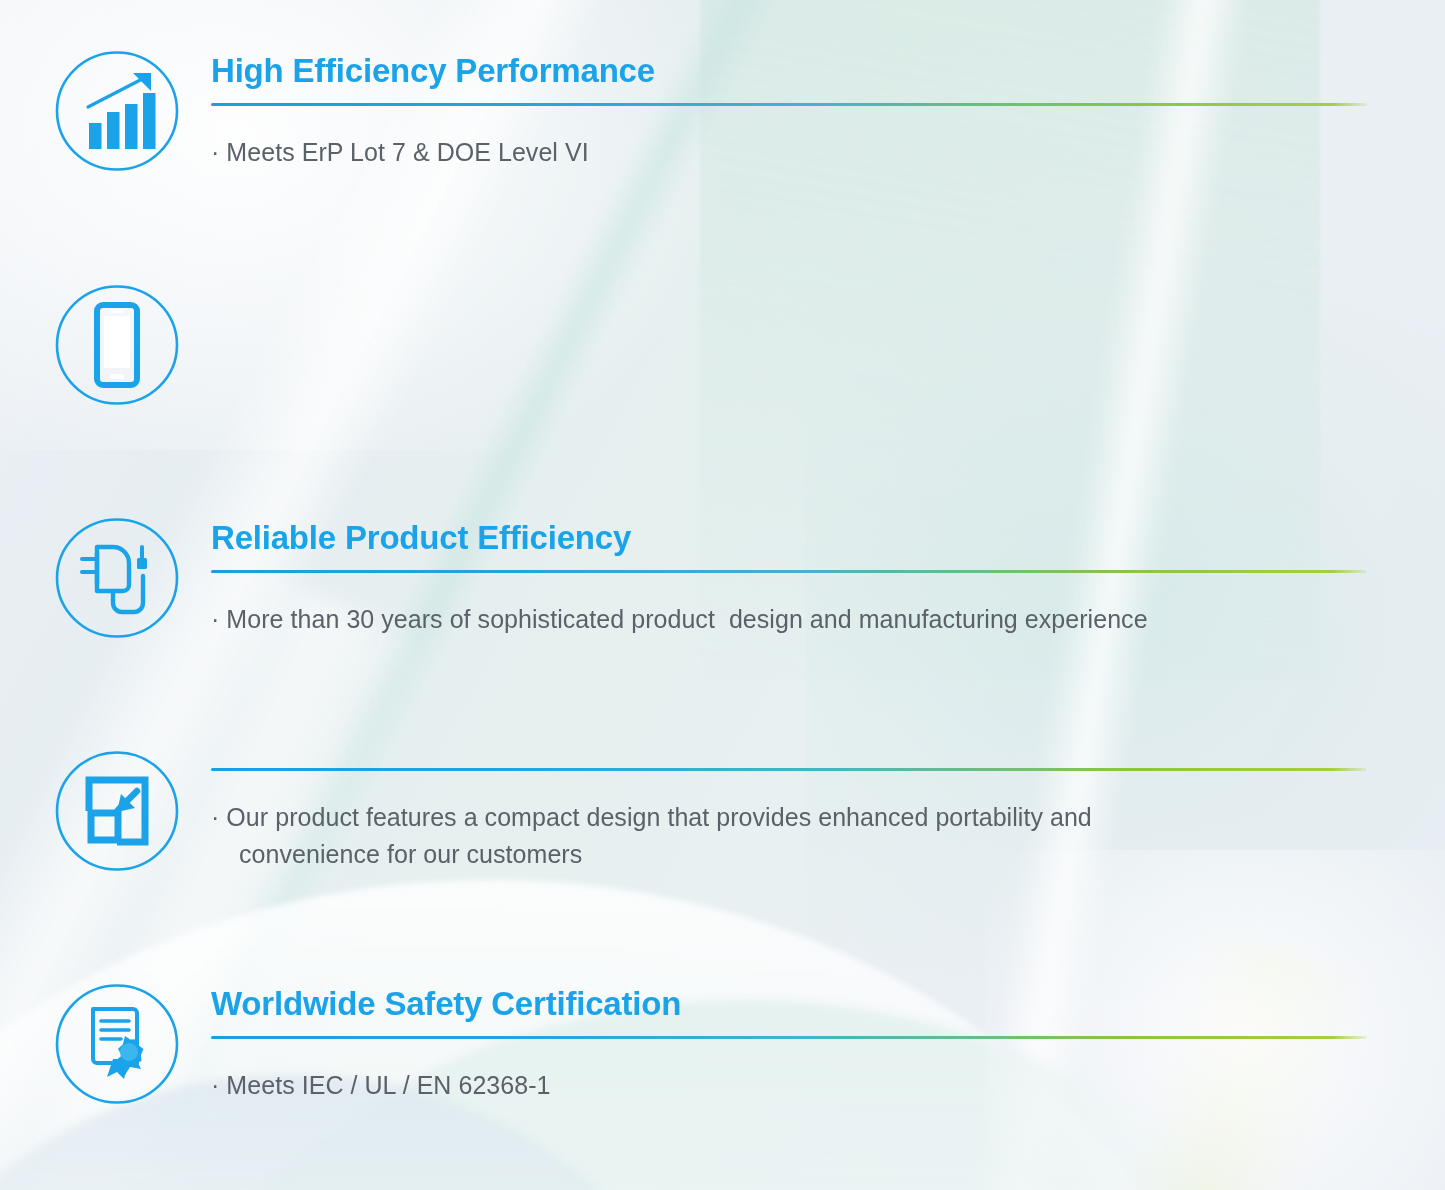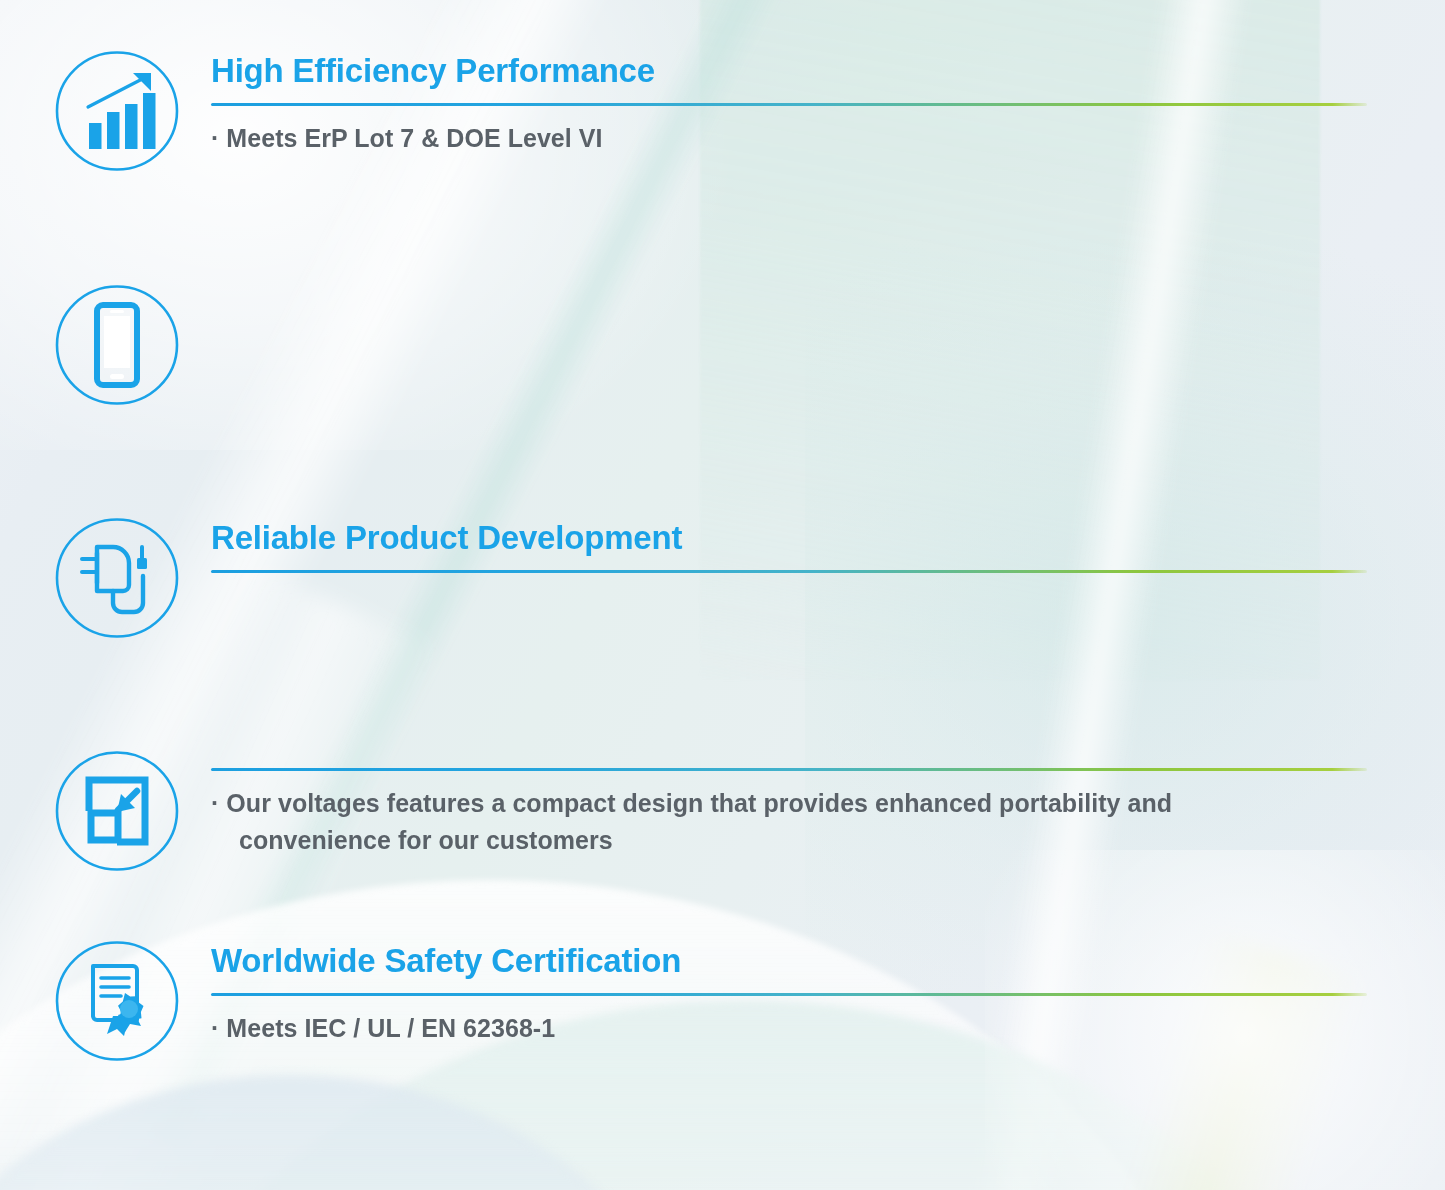--- a/index.html
+++ b/index.html
@@ -232,22 +232,21 @@
     background: linear-gradient(90deg,
                 #1c9fe0 0%,
                 #23a4df 26%,
                 #45b3c9 52%,
                 #8cc63f 80%,
                 #a6cf3f 97%,
                 rgba(166,207,63,0.15) 100%);
   }
 
   .bullets {
-    margin-top: 14px;
-    font-weight: bold;
+    margin-top: 28px;
   }
 
   .bullet-line {
     font-size: 25px;
     color: #5a6168;
     line-height: 1.46;
     letter-spacing: 0.05px;
     white-space: pre-wrap;
     text-indent: -14px;
     padding-left: 14px;
@@ -314,47 +313,48 @@
         <ellipse cx="62" cy="61" rx="60" ry="58.5" fill="none" stroke="#1AA3E8" stroke-width="2.6"></ellipse>
         <path d="M42 30 h16 a16 16 0 0 1 16 16 v22 a6 6 0 0 1 -6 6 h-26 z" fill="none" stroke="#1AA3E8" stroke-width="4.4" stroke-linejoin="round"></path>
         <path d="M42 36 v30" stroke="#1AA3E8" stroke-width="4.4" stroke-linecap="round"></path>
         <path d="M27 42 h14 M27 55 h14" stroke="#1AA3E8" stroke-width="4" stroke-linecap="round"></path>
         <path d="M58 74 v12 a9 9 0 0 0 9 9 h12 a9 9 0 0 0 9 -9 v-27" fill="none" stroke="#1AA3E8" stroke-width="4.4" stroke-linecap="round" stroke-linejoin="round"></path>
         <rect x="82" y="41" width="10" height="11" rx="1.5" fill="#1AA3E8"></rect>
         <path d="M87 30 v11" stroke="#1AA3E8" stroke-width="4" stroke-linecap="round"></path>
       </svg>
     </div>
     <div class="feature-body">
-      <div class="feature-title">Reliable Product Development</div>
+      <div class="feature-title">Reliable Product Efficiency</div>
       <div class="feature-rule"></div>
       <div class="bullets">
+        <div class="bullet-line">· More than 30 years of sophisticated product  design and manufacturing experience</div>
       </div>
     </div>
   </div>
 
   <div class="feature-row" style="top:750px;">
     <div class="icon-badge">
       <svg width="124" height="122" viewBox="0 0 124 122" aria-hidden="true">
         <ellipse cx="62" cy="61" rx="60" ry="58.5" fill="none" stroke="#1AA3E8" stroke-width="2.6"></ellipse>
         <path d="M34 61 V30 H90 V92 H62" fill="none" stroke="#1AA3E8" stroke-width="7" stroke-linejoin="miter"></path>
         <rect x="36" y="63" width="27" height="27" fill="none" stroke="#1AA3E8" stroke-width="7"></rect>
         <path d="M82 41 L63 60" stroke="#1AA3E8" stroke-width="6.5" stroke-linecap="round"></path>
         <path d="M62 62 L66 44 L80 58 Z" fill="#1AA3E8"></path>
       </svg>
     </div>
     <div class="feature-body">
       <div class="feature-rule"></div>
       <div class="bullets">
-        <div class="bullet-line">· Our voltages features a compact design that provides enhanced portability and
+        <div class="bullet-line">· Our product features a compact design that provides enhanced portability and
   convenience for our customers</div>
       </div>
     </div>
   </div>
 
-  <div class="feature-row" style="top:940px;">
+  <div class="feature-row" style="top:983px;">
     <div class="icon-badge">
       <svg width="124" height="122" viewBox="0 0 124 122" aria-hidden="true">
         <ellipse cx="62" cy="61" rx="60" ry="58.5" fill="none" stroke="#1AA3E8" stroke-width="2.6"></ellipse>
         <path d="M38 26 h40 a4 4 0 0 1 4 4 v50 h-40 a4 4 0 0 1 -4 -4 z" fill="none" stroke="#1AA3E8" stroke-width="4" stroke-linejoin="round"></path>
         <path d="M46 38 h28 M46 47 h28 M46 56 h20" stroke="#1AA3E8" stroke-width="3.6" stroke-linecap="round"></path>
         <path d="M58 76 l-6 18 l10 -5 l7 7 l5 -20 z" fill="#1AA3E8"></path>
         <path d="M78 70 l8 16 l-11 -2 l-5 8 l-7 -17 z" fill="#1AA3E8"></path>
         <path d="M70 53 l5.2 3.6 l6.3 -0.4 l2 6 l5 3.9 l-2.6 5.8 l0.6 6.3 l-6.2 1.3 l-4.8 4.1 l-4.5 -4.4 l-6.1 -1.7 l1 -6.2 l-2.9 -5.6 l4.8 -4.2 z" fill="#1AA3E8"></path>
         <circle cx="74" cy="69" r="9" fill="#3CB6EF"></circle>
       </svg>

